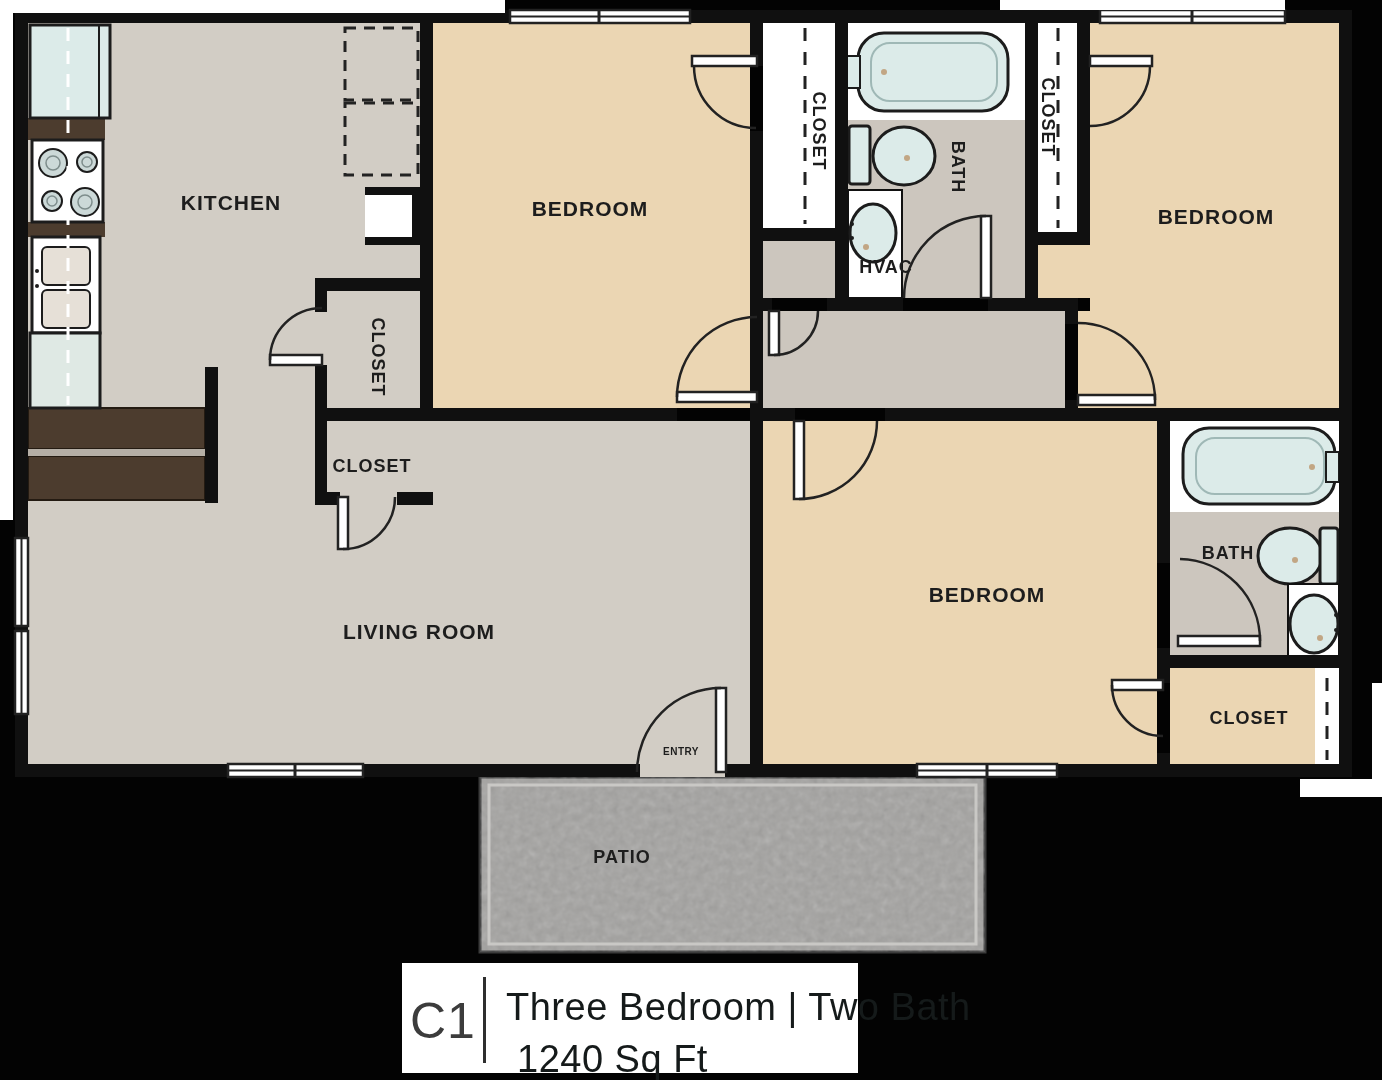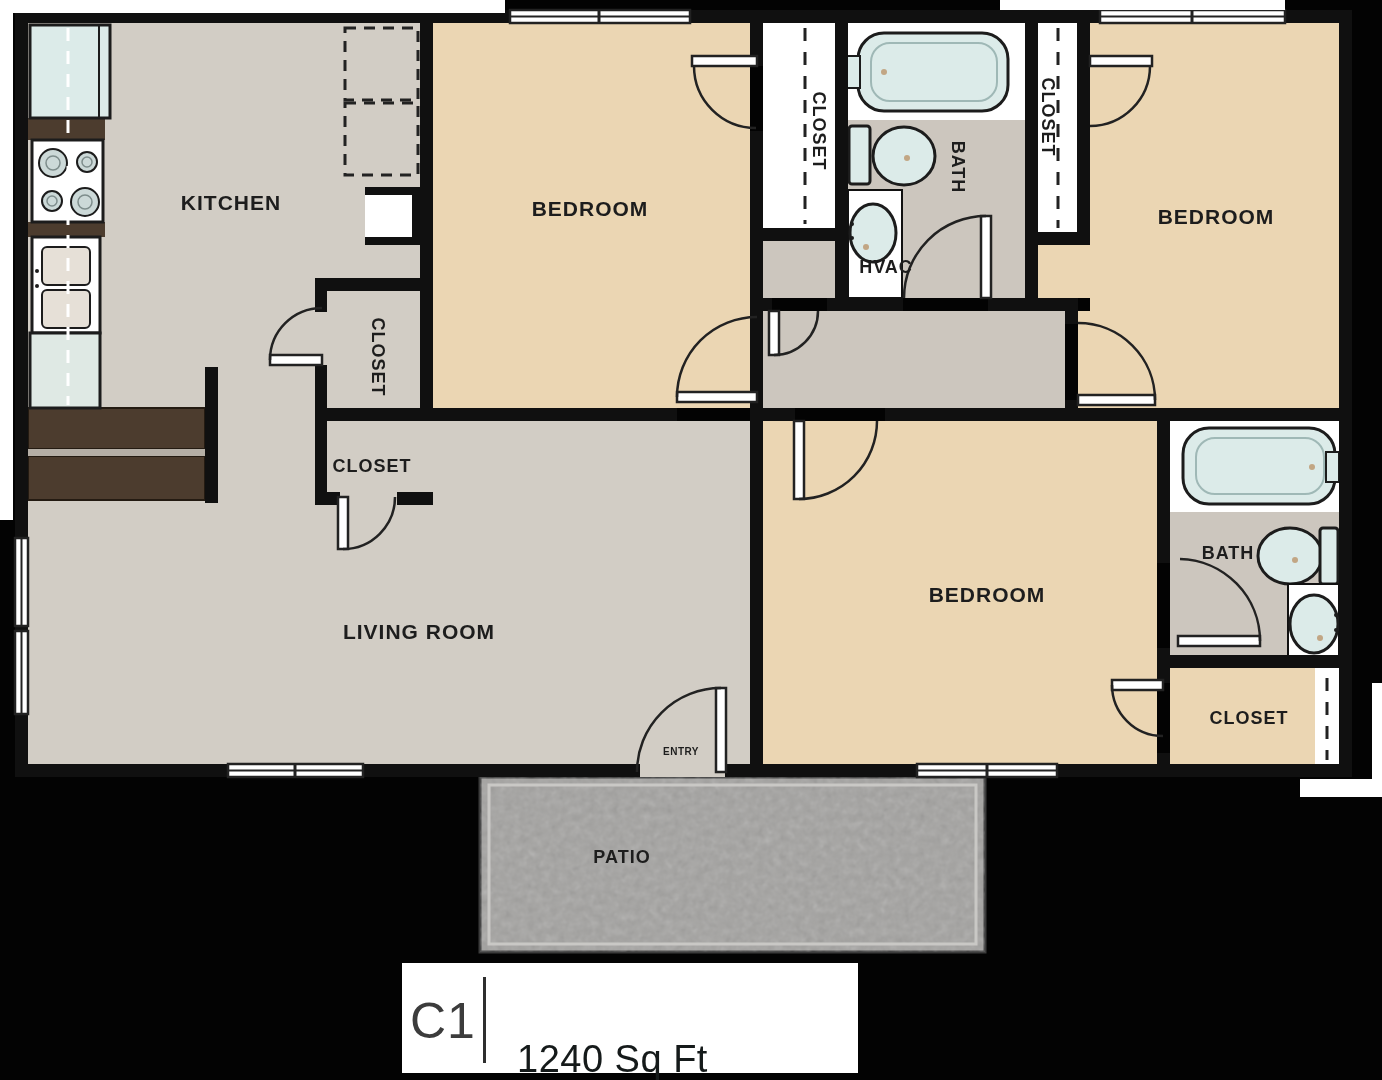--- a/index.html
+++ b/index.html
@@ -289,15 +289,16 @@
 
   <div class="artifact" style="left:0;top:0;width:505px;height:13px;"></div>
   <div class="artifact" style="left:1000px;top:0;width:285px;height:10px;"></div>
   <div class="artifact" style="left:0;top:0;width:13px;height:520px;"></div>
   <div class="artifact" style="left:1372px;top:683px;width:10px;height:114px;"></div>
   <div class="artifact" style="left:1300px;top:779px;width:82px;height:18px;"></div>
 
   <div class="footer-box"></div>
   <div class="unit-code">C1</div>
   <div class="footer-sep"></div>
+  <div class="plan-title">Three Bedroom  |  Two Bath</div>
   <div class="plan-area">1240 Sq Ft</div>
 
 </div>
 
 </body></html>

